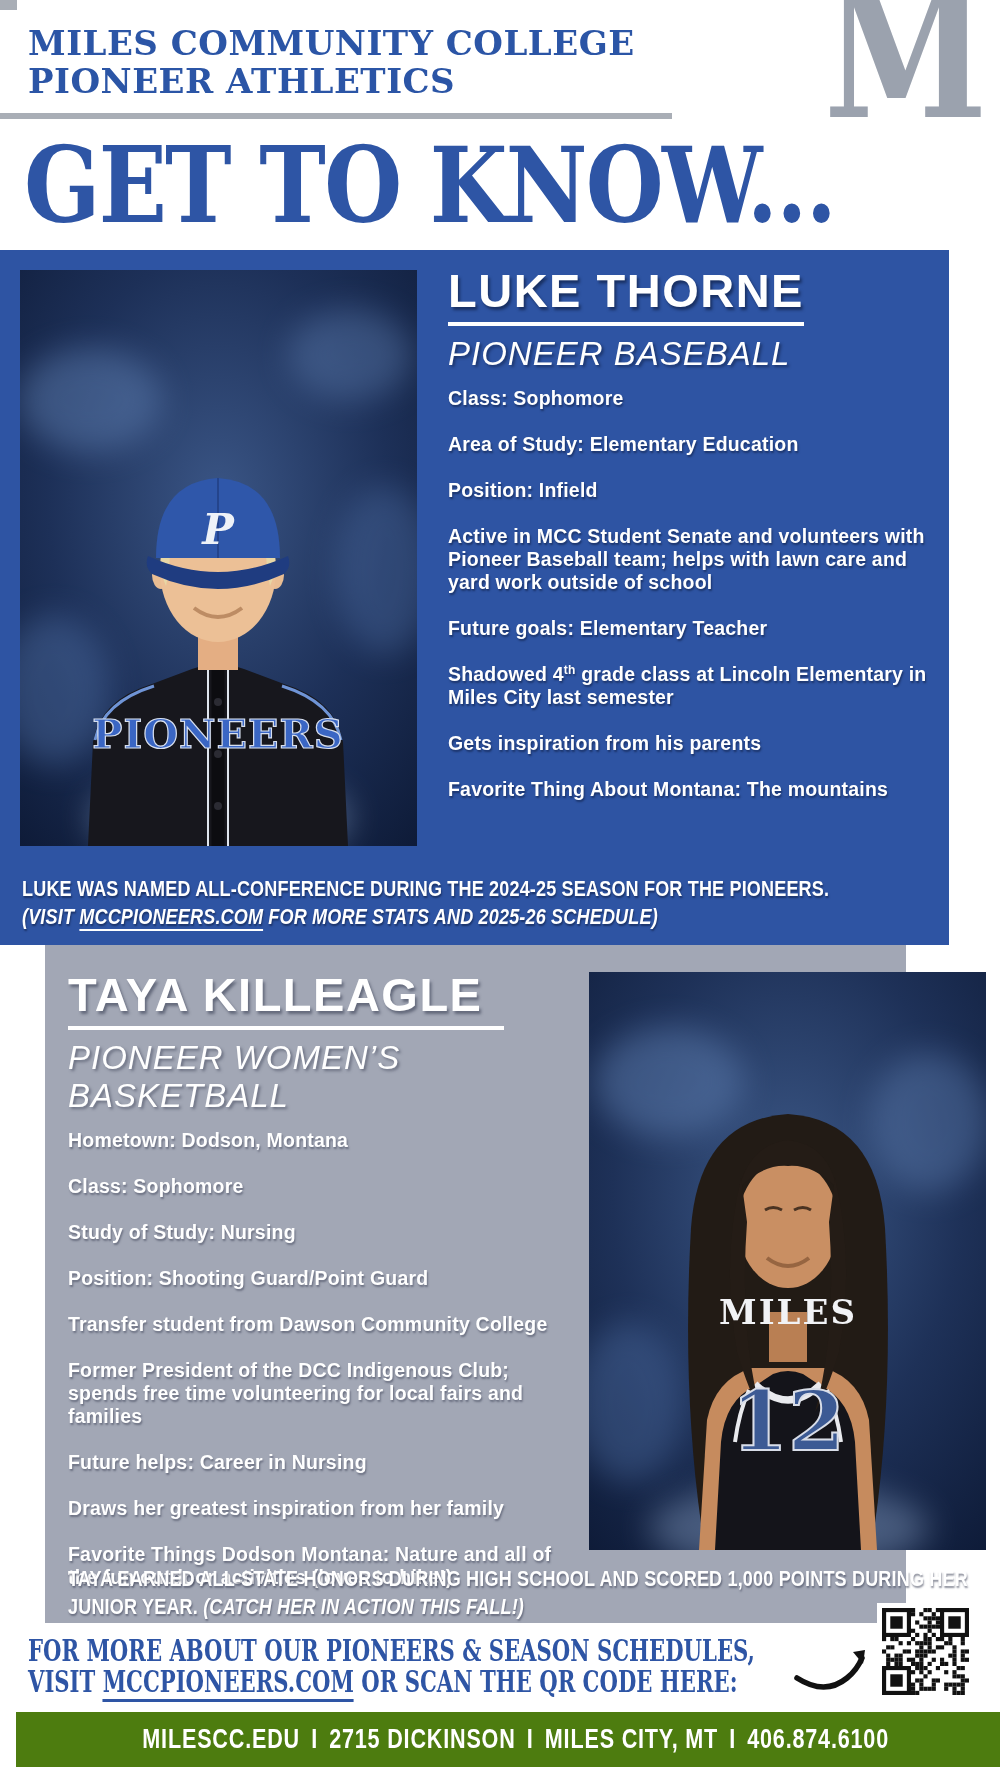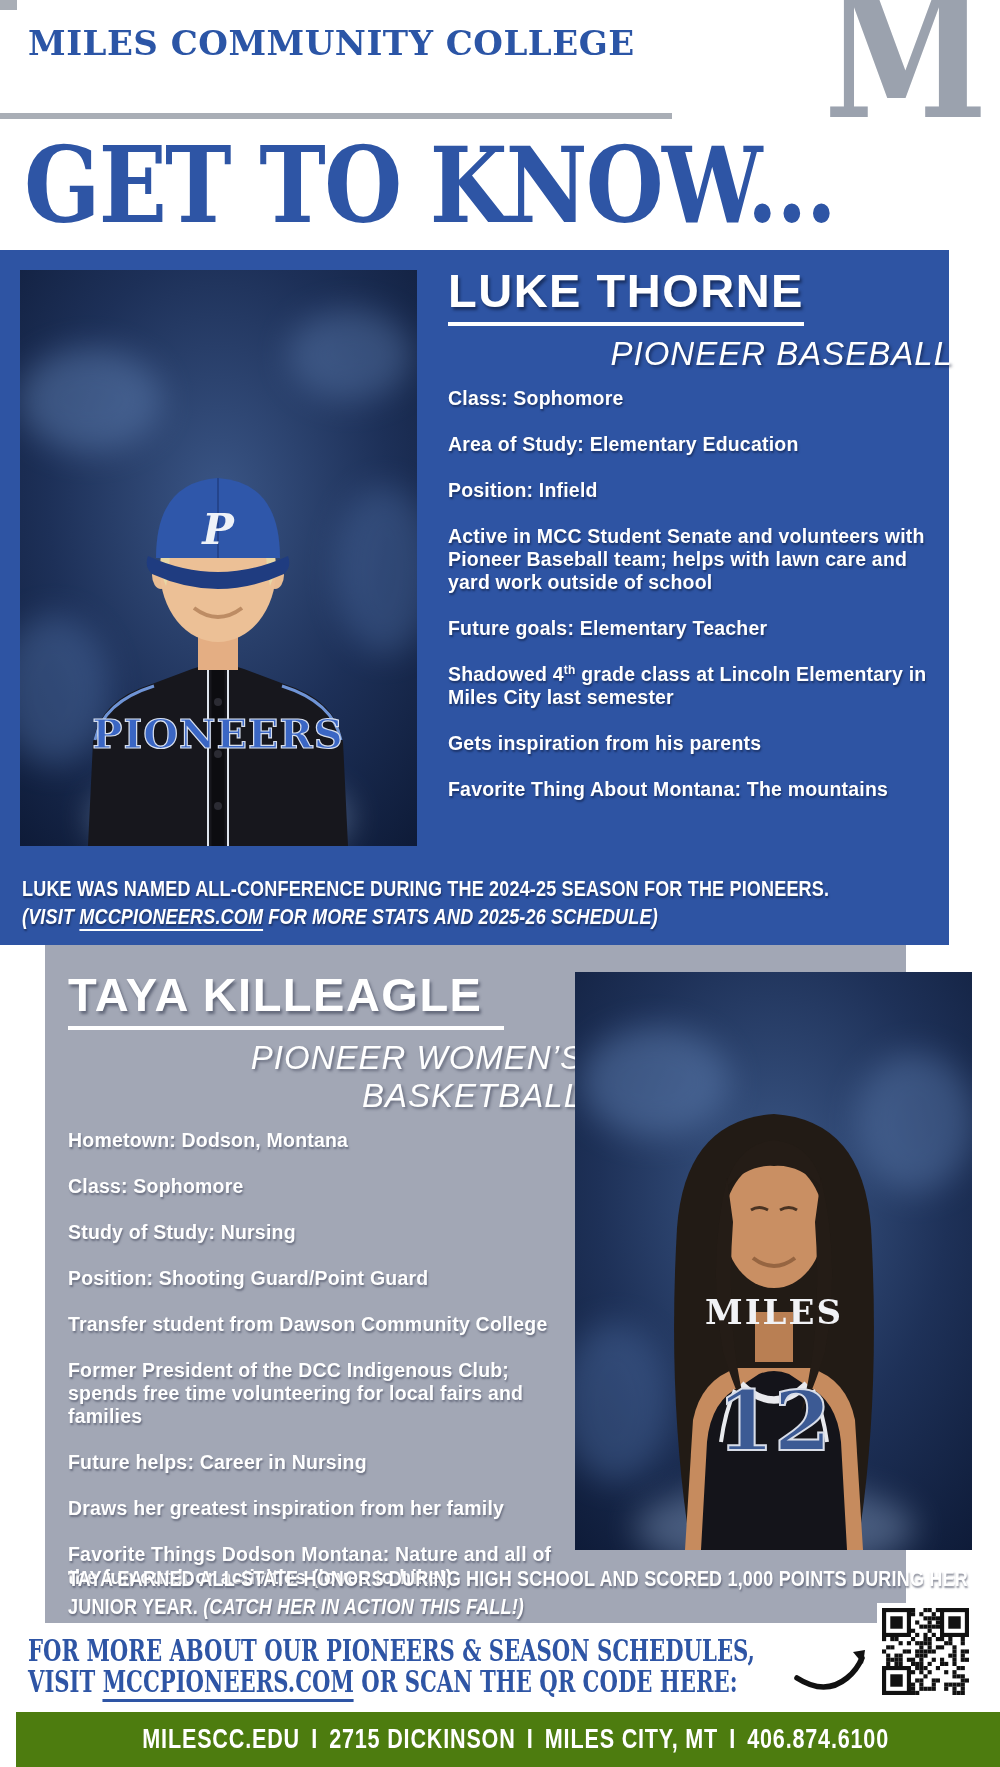--- a/index.html
+++ b/index.html
@@ -16,32 +16,32 @@
   .headline{position:absolute;left:24px;top:134px;color:#2e55a5;font-family:"DejaVu Serif",serif;
        font-weight:bold;font-size:104px;line-height:1;letter-spacing:-2px;white-space:nowrap;
        transform:scaleX(.86);transform-origin:left top;}
 
   
   .panel-blue{position:absolute;left:0;top:250px;width:949px;height:695px;background:#2e54a3;z-index:2;}
   .panel-gray{position:absolute;left:45px;top:900px;width:861px;height:723px;background:#a2a7b5;z-index:1;}
 
   .photo{position:absolute;overflow:hidden;}
   .photo-luke{left:20px;top:20px;width:397px;height:576px;}
-  .photo-taya{left:530px;top:72px;width:397px;height:578px;}
+  .photo-taya{left:544px;top:72px;width:397px;height:578px;}
 
   .col{position:absolute;}
   .luke-col{left:448px;top:16px;width:505px;}
   .taya-col{left:23px;top:70px;width:515px;}
 
   .athlete-name{display:inline-block;color:#fff;font-weight:bold;font-size:47px;line-height:1.06;
        letter-spacing:1.5px;border-bottom:4px solid #ffffff;padding-bottom:6px;
        text-shadow:2px 3px 3px rgba(8,18,45,.55);}
   .taya-col .athlete-name{padding-right:22px;text-shadow:2px 3px 3px rgba(66,72,92,.65);}
   .athlete-team{margin-top:9px;color:#fff;font-style:italic;font-size:33px;letter-spacing:1px;
-       text-shadow:2px 2px 3px rgba(8,18,45,.5);text-align:right;}
+       text-shadow:2px 2px 3px rgba(8,18,45,.5);}
   .taya-col .athlete-team{text-shadow:2px 2px 3px rgba(66,72,92,.6);}
 
   .bio{margin-top:14px;}
   .bio p{margin:0 0 23px 0;color:#fff;font-weight:bold;font-size:19.5px;line-height:23px;
        letter-spacing:.2px;text-shadow:1px 2px 2px rgba(8,18,45,.5);}
   .taya-col .bio p{text-shadow:1px 2px 2px rgba(66,72,92,.6);}
   .bio sup{font-size:12px;line-height:0;}
 
   .highlight{position:absolute;color:#fff;font-weight:bold;font-size:22px;line-height:28px;
        letter-spacing:.2px;transform:scaleX(.82);transform-origin:left top;
@@ -69,20 +69,21 @@
 </style>
 </head>
 <body>
 
 <div id="page">
 
   <div class="chip"></div>
 
   <div class="org">
     <div>MILES COMMUNITY COLLEGE</div>
+    <div>PIONEER ATHLETICS</div>
   </div>
 
   <div class="m-logo">M</div>
 
   <div class="divider"></div>
 
   <div class="headline">GET TO KNOW...</div>
 
   <div class="panel-blue">
 

